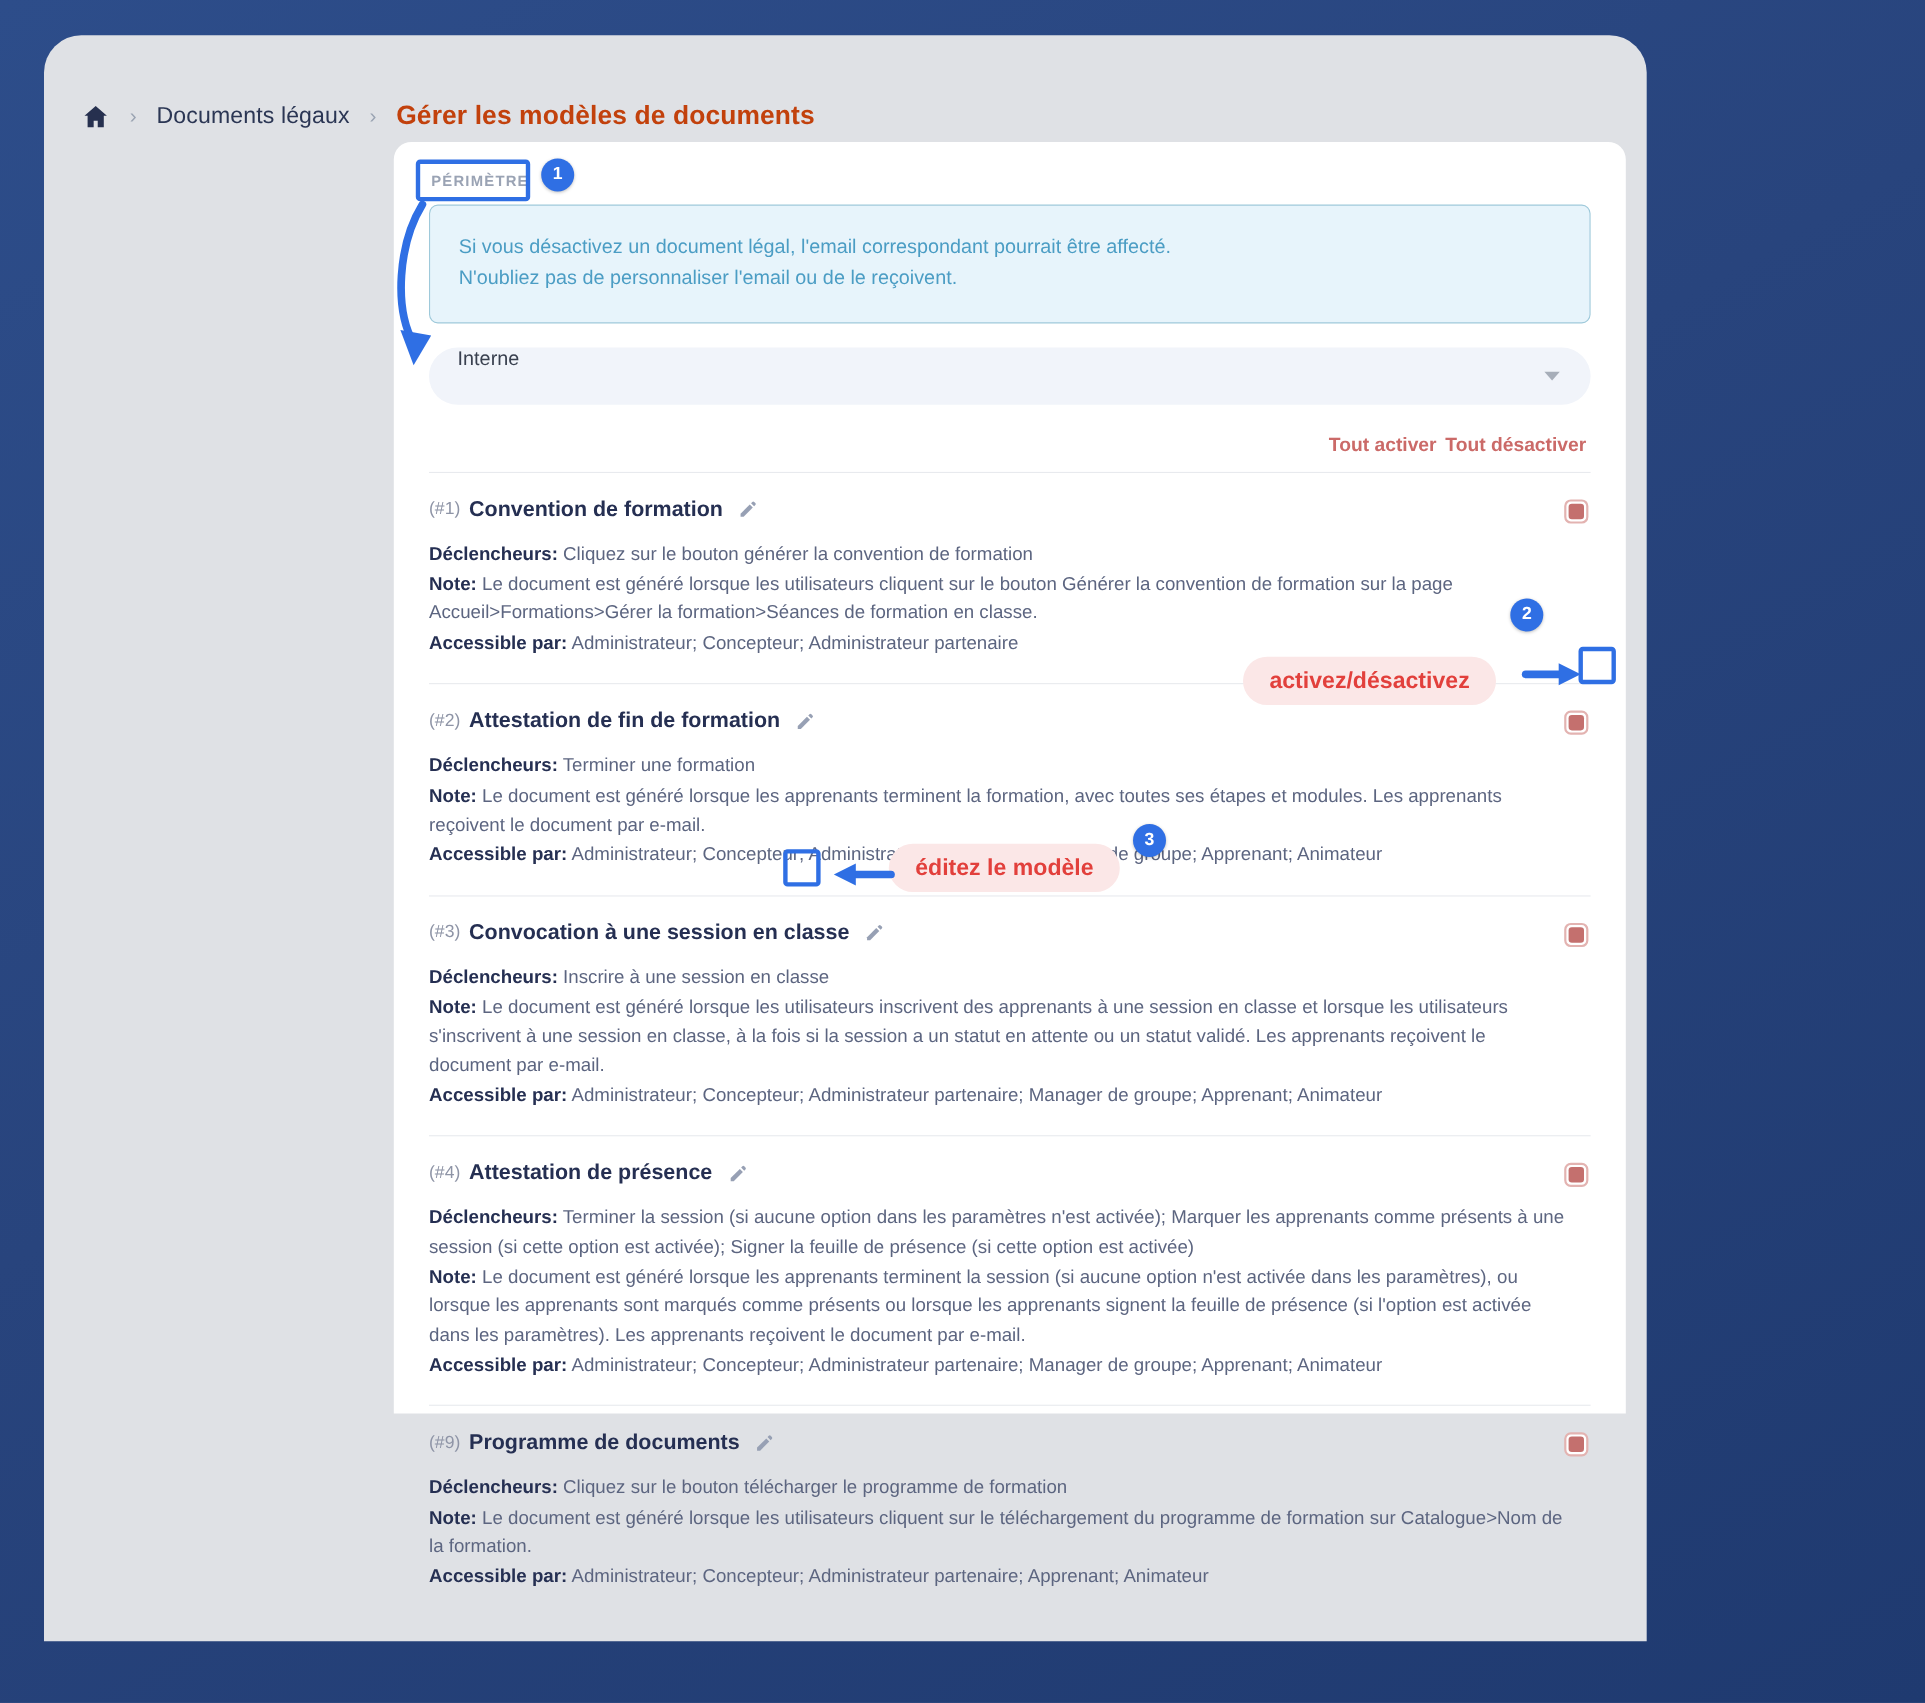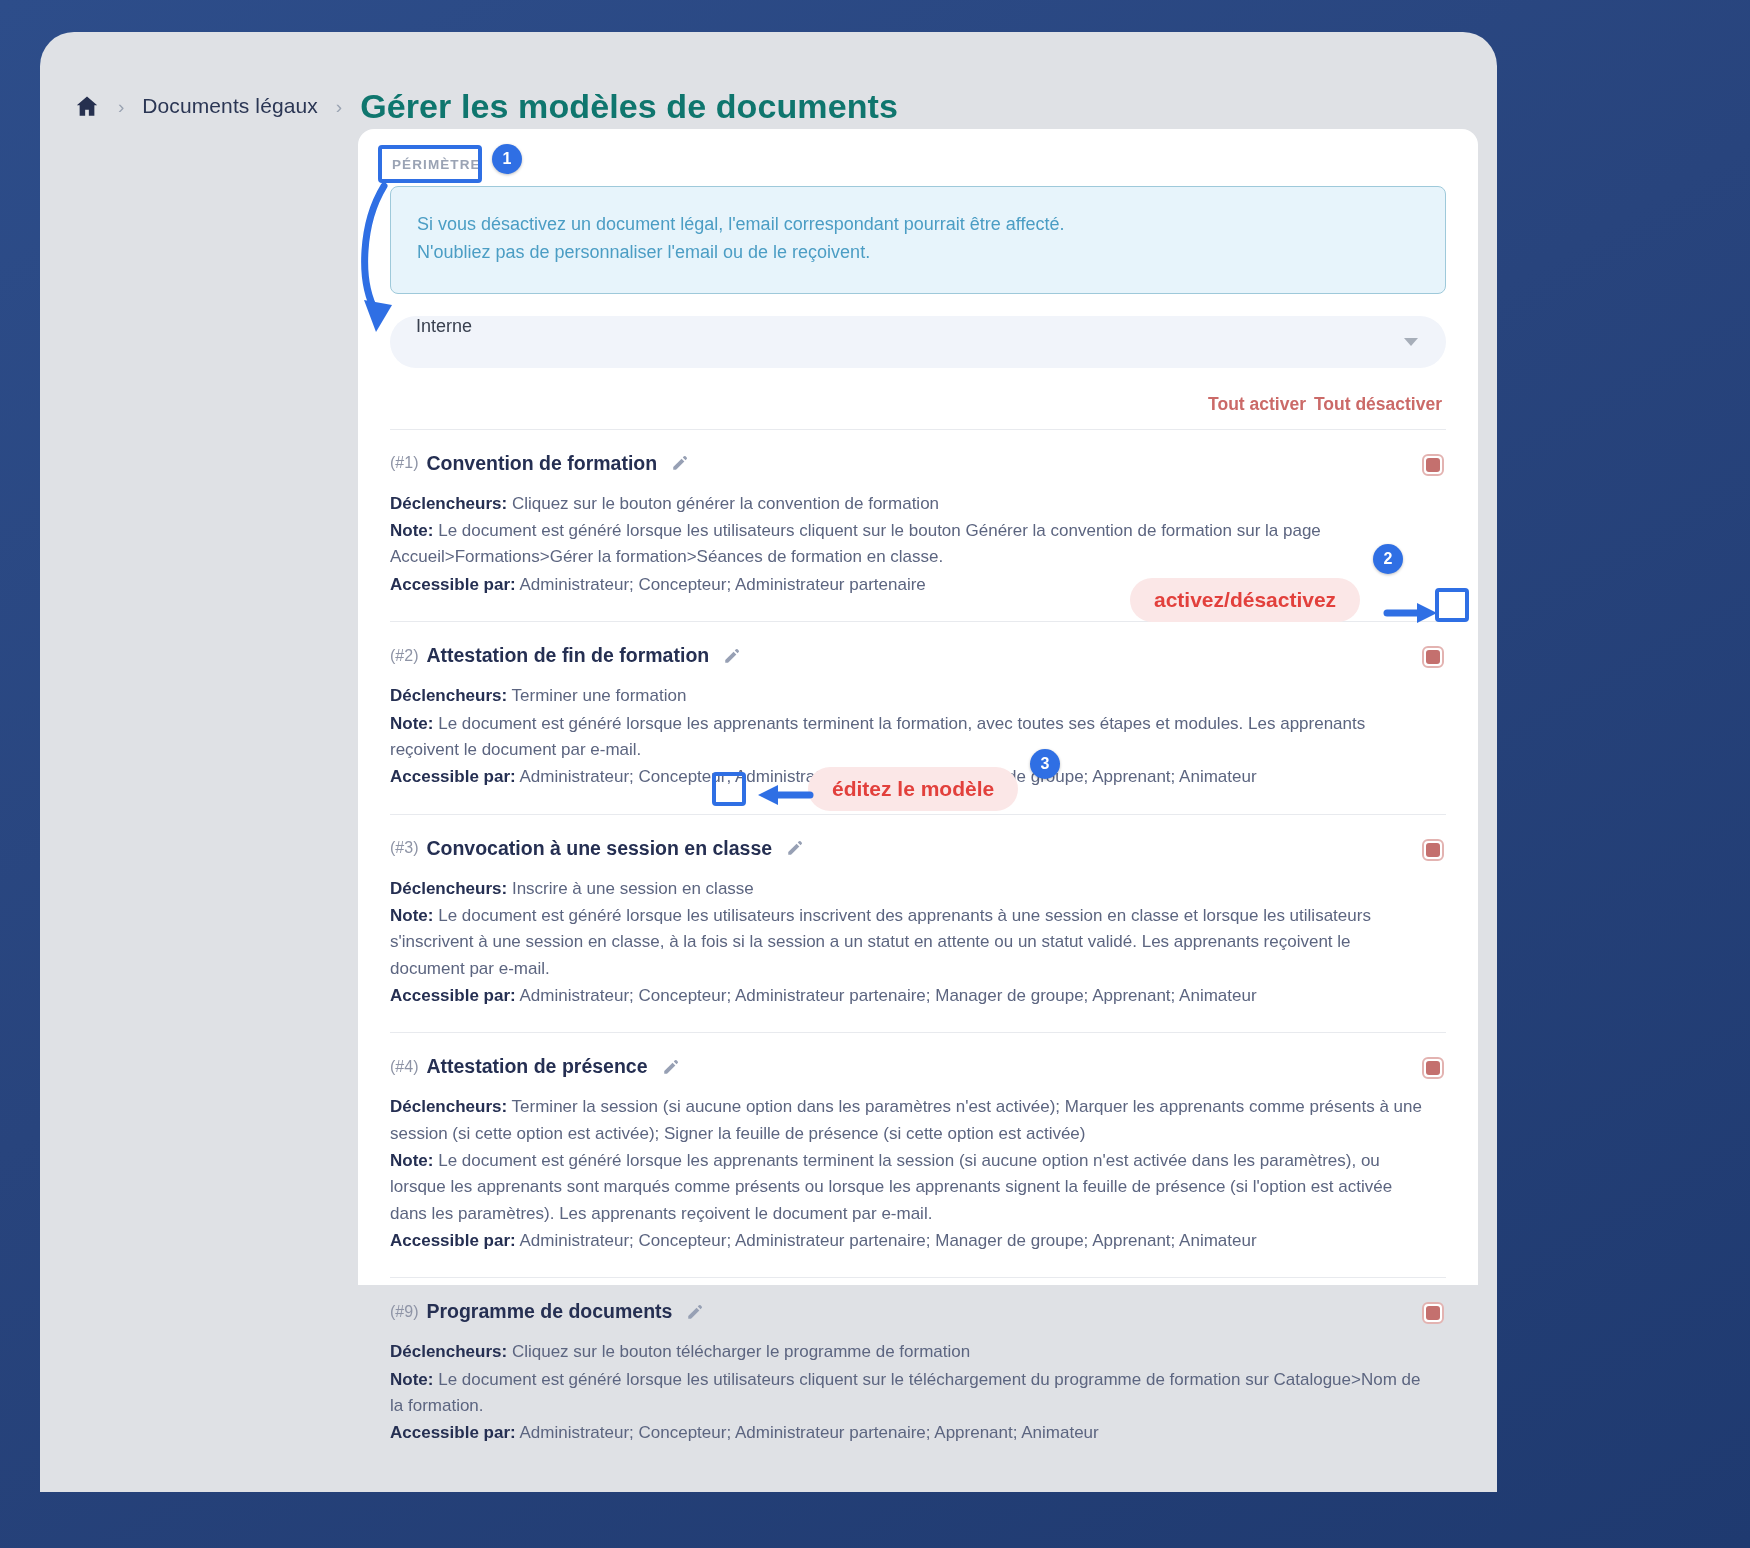--- a/index.html
+++ b/index.html
@@ -43,22 +43,22 @@
     font-size: 19px;
     line-height: 1;
     padding: 0 2px;
   }
   .crumb-link {
     color: #2b3654;
     font-size: 21px;
     letter-spacing: .1px;
   }
   .crumb-title {
-    color: #0f766e;
-    font-size: 34px;
+    color: #c2410c;
+    font-size: 24px;
     font-weight: bold;
     letter-spacing: .1px;
   }
 
   
   .card {
     position: absolute;
     left: 318px;
     top: 97px;
     width: 1120px;
@@ -357,21 +357,21 @@
 
     <div class="anno-box" style="left:338px; top:113px; width:104px; height:38px;"></div>
     <div class="anno-badge" style="left:452px; top:112px;">1</div>
 
     <svg class="anno-svg" style="left:300px; top:140px; width:120px; height:180px;" viewBox="0 0 120 180">
       <path d="M44 14 C22 50, 18 108, 36 140" stroke="#2f6fe4" stroke-width="7" fill="none" stroke-linecap="round"></path>
       <path d="M36 160 L24 128 L52 133 Z" fill="#2f6fe4"></path>
     </svg>
 
     <div class="anno-badge" style="left:1333px; top:512px;">2</div>
-    <div class="anno-pill" style="left:1090px; top:546px;">activez/désactivez</div>
+    <div class="anno-pill" style="left:1090px; top:565px;">activez/désactivez</div>
     <svg class="anno-svg" style="left:1345px; top:560px; width:60px; height:42px;" viewBox="0 0 60 42">
       <path d="M2 21 L36 21" stroke="#2f6fe4" stroke-width="7" fill="none" stroke-linecap="round"></path>
       <path d="M52 21 L32 11 L32 31 Z" fill="#2f6fe4"></path>
     </svg>
     <div class="anno-box" style="left:1395px; top:556px; width:34px; height:34px;"></div>
 
     <div class="anno-badge" style="left:990px; top:717px;">3</div>
     <div class="anno-pill" style="left:768px; top:735px;">éditez le modèle</div>
     <svg class="anno-svg" style="left:710px; top:742px; width:62px; height:42px;" viewBox="0 0 62 42">
       <path d="M60 21 L26 21" stroke="#2f6fe4" stroke-width="7" fill="none" stroke-linecap="round"></path>

